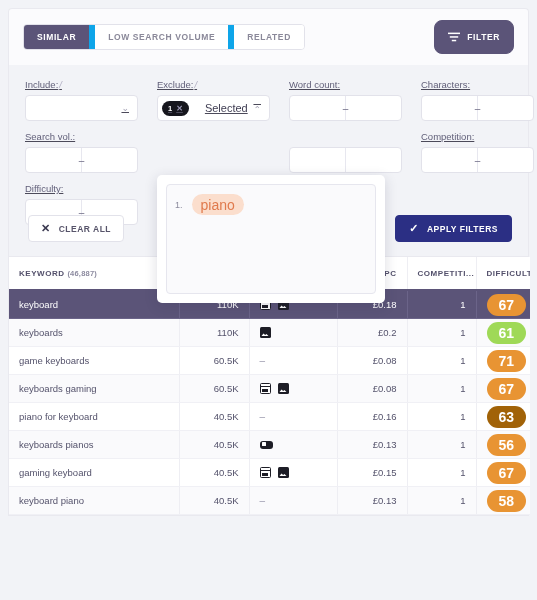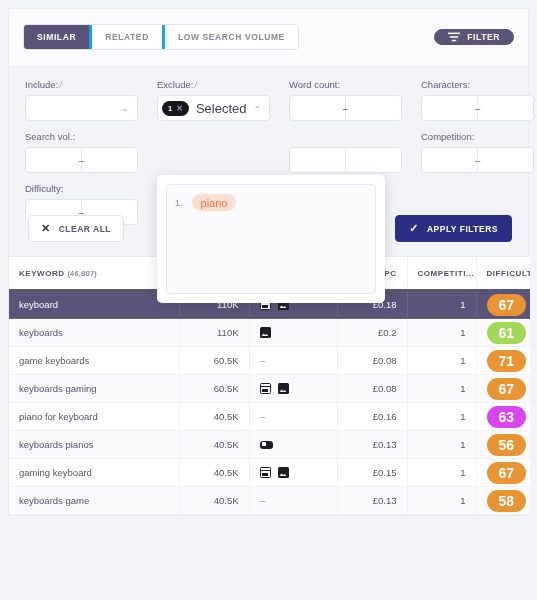--- a/index.html
+++ b/index.html
@@ -48,38 +48,38 @@
 
   .tab {
     font-size: 8.5px;
     font-weight: bold;
     letter-spacing: 0.6px;
     color: #8a8899;
     padding: 0 13px;
     display: flex;
     align-items: center;
     background: #fff;
-    border-right: 3px solid #0ea5e9;
+    border-right: 6px solid #0ea5e9;
     cursor: pointer;
     white-space: nowrap;
   }
   .tab:last-child { border-right: none; }
   .tab.active {
     background: #5b5478;
     color: #ffffff;
   }
 
   .toolbar-right {
     margin-left: auto;
     display: flex;
     gap: 8px;
   }
 
   .btn {
-    height: 16px;
+    height: 34px;
     display: flex;
     align-items: center;
     gap: 7px;
     padding: 0 13px;
     border-radius: 8px;
     font-size: 8.5px;
     font-weight: bold;
     letter-spacing: 0.6px;
     cursor: pointer;
     white-space: nowrap;
@@ -96,20 +96,21 @@
   }
 
   
   .filter-panel {
     background: #f2f3f7;
     border: 1px solid #e9e9ef;
     border-top: none;
     padding: 14px 16px 14px 16px;
     position: relative;
     height: 192px;
+    text-decoration: underline;
   }
 
   .filter-grid {
     display: grid;
     grid-template-columns: 113px 113px 113px 113px;
     column-gap: 19px;
     row-gap: 10px;
     align-items: start;
   }
 
@@ -166,23 +167,23 @@
     padding: 0 6px;
     font-size: 7.5px;
     font-weight: bold;
   }
   .count-pill .xmark {
     color: #9a97b5;
     font-size: 8px;
     font-weight: bold;
   }
   .ms-label {
-    font-size: 13px;
+    font-size: 11px;
     color: #3f3d52;
-    margin-left: 7px;
+    margin-left: 16px;
   }
 
   .range-box {
     height: 26px;
     background: #fff;
     border: 1px solid #e2e2ea;
     border-radius: 4px;
     display: flex;
     position: relative;
     overflow: hidden;
@@ -235,21 +236,21 @@
     gap: 9px;
   }
   .dd-index {
     font-size: 9px;
     color: #8b8a9c;
   }
   .tag-chip {
     background: #fbdecd;
     color: #e07a4d;
     border-radius: 20px;
-    font-size: 11px;
+    font-size: 14px;
     padding: 2.5px 9px;
   }
 
   .clear-all {
     position: absolute;
     left: 19px;
     bottom: 14px;
     height: 27px;
     background: #fff;
     border: 1px solid #e2e2ea;
@@ -424,24 +425,24 @@
 <body>
 
 <div class="app">
 
   <div class="toolbar">
     <div class="tabs">
       <div class="tab active">
         <span>SIMILAR</span>
       </div>
       <div class="tab">
+        <span>LOW SEARCH VOLUME</span>
+      </div>
+      <div class="tab">
         <span>RELATED</span>
-      </div>
-      <div class="tab">
-        <span>LOW SEARCH VOLUME</span>
       </div>
     </div>
 
     <div class="toolbar-right">
       <div class="btn btn-filter">
         <svg width="12" height="10" viewBox="0 0 12 10">
           <rect x="0" y="0.6" width="12" height="1.5" fill="#fff"></rect>
           <rect x="1.8" y="4.2" width="8.4" height="1.5" fill="#fff"></rect>
           <rect x="3.8" y="7.8" width="4.4" height="1.5" fill="#fff"></rect>
         </svg>
@@ -648,21 +649,21 @@
           <tr>
             <td>piano for keyboard</td>
             <td class="num">40.5K</td>
             <td>
               <div class="serp-cell">
                 <span class="serp-dash">–</span>
               </div>
             </td>
             <td class="num">£0.16</td>
             <td class="num">1</td>
-            <td class="ctr"><span class="badge" style="background: #d946ef;">63</span></td>
+            <td class="ctr"><span class="badge" style="background: #a16207;">63</span></td>
           </tr>
           <tr>
             <td>keyboards pianos</td>
             <td class="num">40.5K</td>
             <td>
               <div class="serp-cell">
                 <span class="ico ico-video"></span>
               </div>
             </td>
             <td class="num">£0.13</td>
@@ -676,21 +677,21 @@
               <div class="serp-cell">
                 <span class="ico ico-snippet"></span>
                 <span class="ico ico-image"></span>
               </div>
             </td>
             <td class="num">£0.15</td>
             <td class="num">1</td>
             <td class="ctr"><span class="badge" style="background: rgb(232, 148, 51);">67</span></td>
           </tr>
           <tr>
-            <td>keyboards game</td>
+            <td>keyboard piano</td>
             <td class="num">40.5K</td>
             <td>
               <div class="serp-cell">
                 <span class="serp-dash">–</span>
               </div>
             </td>
             <td class="num">£0.13</td>
             <td class="num">1</td>
             <td class="ctr"><span class="badge" style="background: rgb(232, 148, 51);">58</span></td>
           </tr>

